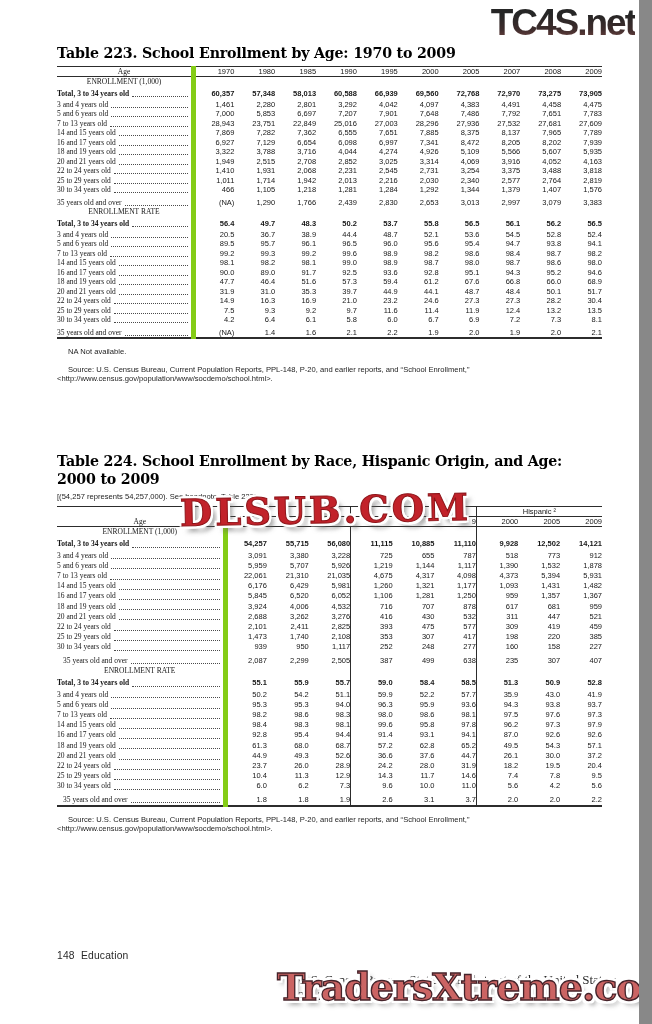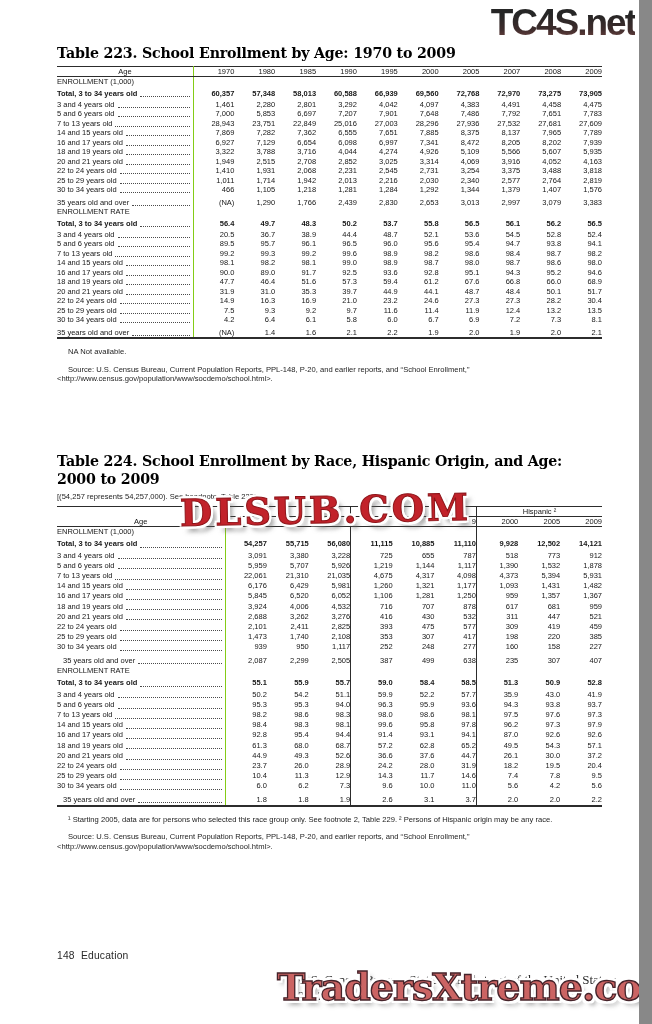--- a/index.html
+++ b/index.html
@@ -15,30 +15,30 @@
   .headnote{margin:0 0 4px 0;font-size:7.6px;line-height:9.6px;color:#232323;}
   .fnote{margin:8px 0 0 0;font-size:7.6px;line-height:9.6px;text-indent:11px;color:#232323;}
   .fnotes{margin-top:4px;}
 
   
   .dtable{width:100%;border-collapse:collapse;table-layout:fixed;
           border-top:1.2px solid #2c2c2c;border-bottom:2px solid #2c2c2c;}
   .dtable th,.dtable td{font-size:7.5px;font-weight:normal;padding:0;vertical-align:bottom;}
   .dtable td{line-height:9.5px;}
   .t224t td{line-height:10.2px;}
-  .agecol{border-right:1px solid #84cc16;padding-left:3px;}
+  .agecol{border-right:5px solid #84cc16;padding-left:3px;font-family:Liberation Serif, serif;}
   .grpend{border-right:1px solid #2c2c2c;}
   .yr{text-align:right;padding:3px 9px 3px 0;}
   .t223t thead th{border-bottom:1px solid #2c2c2c;}
   .agehead{text-align:center;padding:3px 0;}
   .t224t thead .hdr2 th{border-bottom:1px solid #2c2c2c;}
   .t224t .agehead{border-bottom:1px solid #2c2c2c;}
   .grp{border-bottom:1px solid #2c2c2c;text-align:center;padding:2.5px 0 1.5px 0;}
   .num{text-align:right;padding-right:5px;}
-  .sechead{text-align:left;padding:2.5px 0 1.5px 0;}
+  .sechead{text-align:center;padding:2.5px 0 1.5px 0;}
   .bold-row td{font-weight:bold;padding-top:2px;padding-bottom:1.5px;}
   .gap-row td{padding-top:3px;}
   .indent-row .lbl{padding-left:6px;}
   .lblwrap{display:flex;align-items:flex-end;}
   .leader{flex:1;border-bottom:1.2px dotted #4a4a4a;margin:0 3px 1.5px 3px;min-width:4px;}
   .c-age223{width:136px;} .c-yr223{width:40.7px;}
   .c-age224{width:168px;} .c-yr224{width:41.9px;}
 
   
   .pageno{position:absolute;left:57px;top:950px;font-size:10.3px;letter-spacing:0.2px;
@@ -1008,21 +1008,20 @@
             <td class="num">2.6</td>
             <td class="num">3.1</td>
             <td class="num grpend">3.7</td>
             <td class="num">2.0</td>
             <td class="num">2.0</td>
             <td class="num">2.2</td>
           </tr>
         </tbody>
     </table>
     <div class="fnotes">
-      <p class="fnote">¹ Starting 2005, data are for persons who selected this race group only. See footnote 2, Table 229. ² Persons of Hispanic origin may be any race.</p>
       <p class="fnote">Source: U.S. Census Bureau, Current Population Reports, PPL-148, P-20, and earlier reports, and “School Enrollment,” &lt;http://www.census.gov/population/www/socdemo/school.html&gt;.</p>
     </div>
   </section>
 
   <div class="wm wm-mid">DLSUB.COM</div>
 
   <div class="pageno">148  Education</div>
   <div class="srcnote">U.S. Census Bureau, Statistical Abstract of the United States: 2012</div>
 
   <div class="wm wm-bottom">TradersXtreme.com</div>

